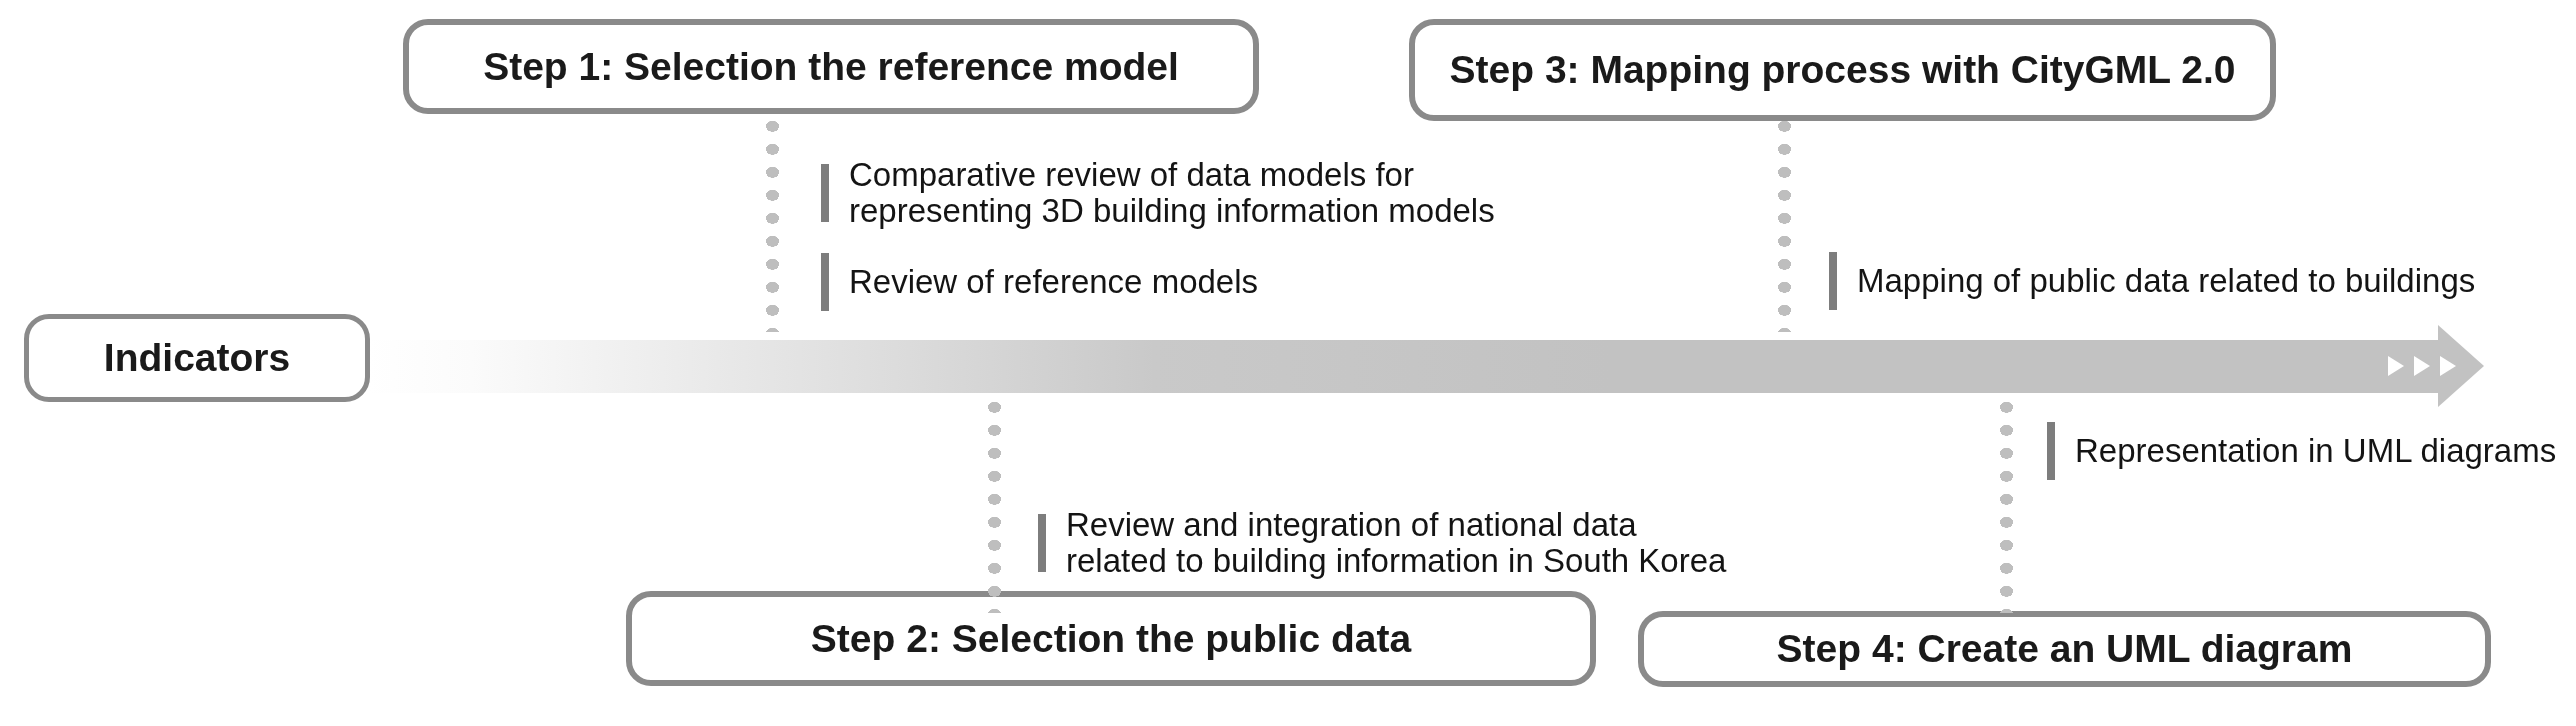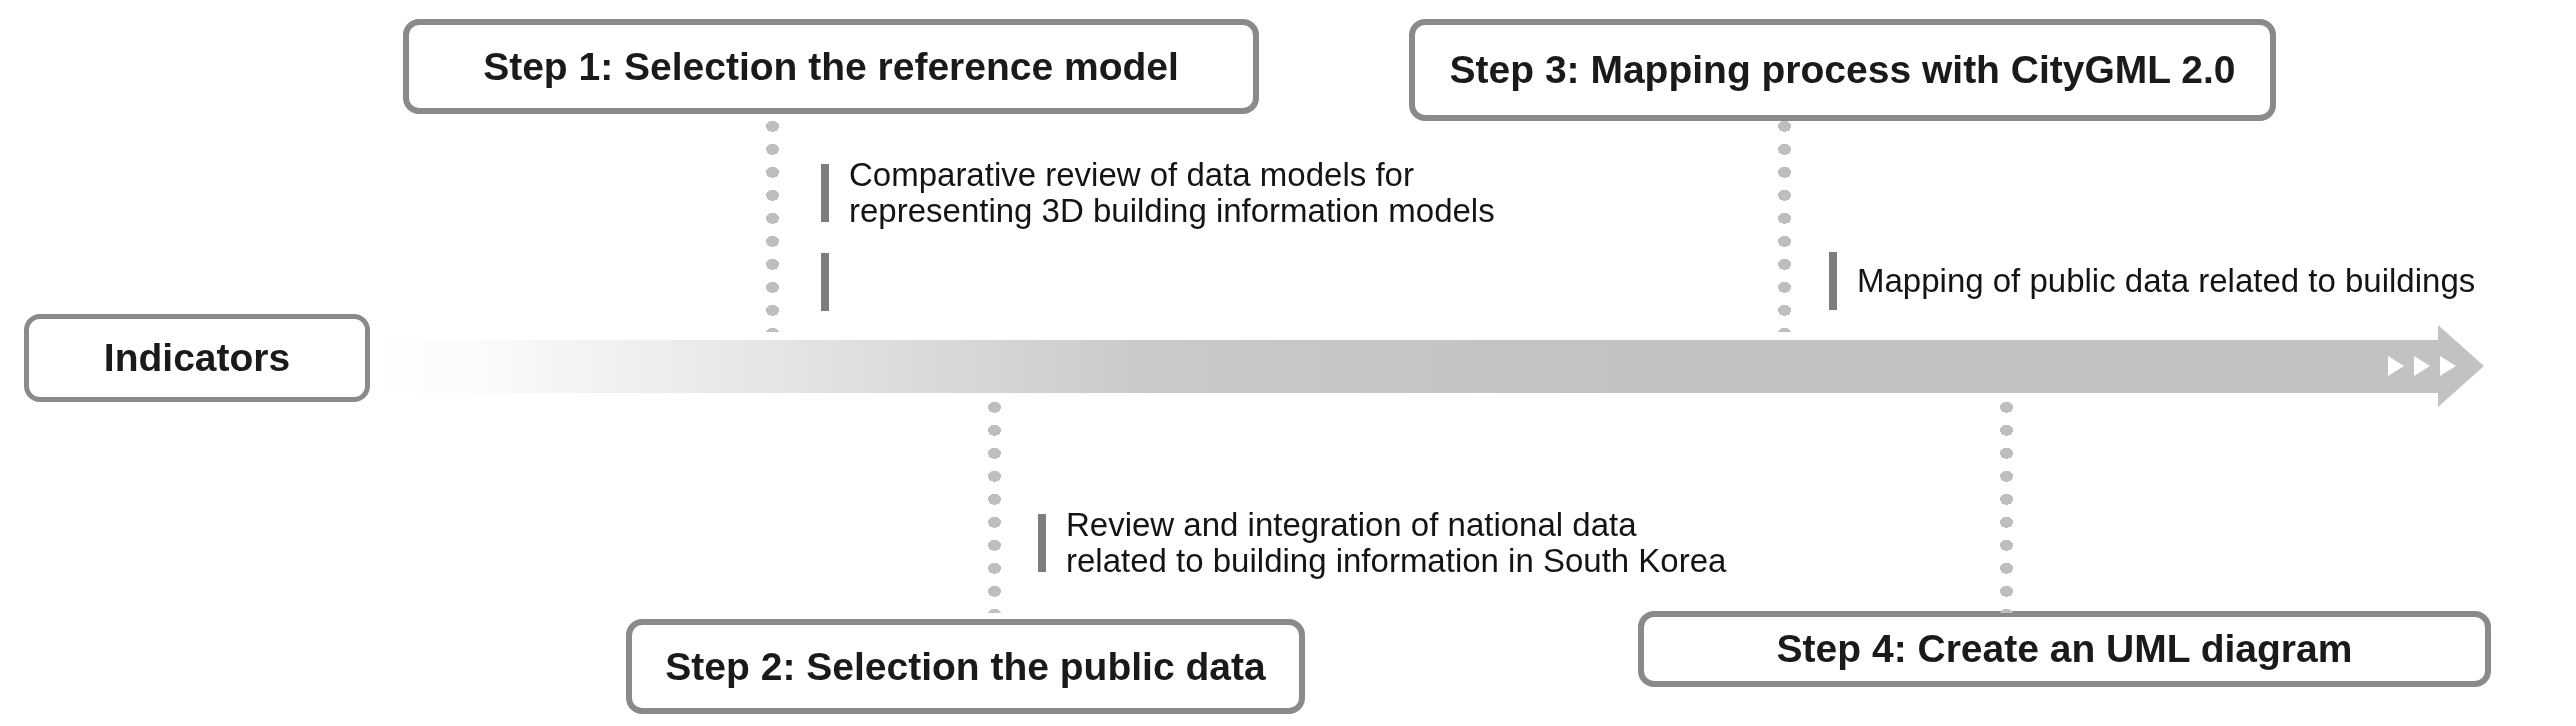--- a/index.html
+++ b/index.html
@@ -8,21 +8,21 @@
     width:2576px;height:727px;
     background:#ffffff;
     font-family:"Liberation Sans",sans-serif;
     overflow:hidden;
   }
   
   .step-box{
     position:absolute;
     background:#ffffff;
     border:6.3px solid #8a8a8a;
-    border-radius:16px;
+    border-radius:25px;
     display:flex;align-items:center;justify-content:center;
     box-sizing:border-box;
   }
   .step-title{
     font-size:39px;
     font-weight:bold;
     color:#1a1a1a;
     white-space:nowrap;
     letter-spacing:0px;
   }
@@ -89,21 +89,21 @@
   </div>
 
   <div class="step-box" style="left:1409px;top:19px;width:867px;height:102px">
     <span class="step-title">Step 3: Mapping process with CityGML 2.0</span>
   </div>
 
   <div class="step-box" style="left:24px;top:314px;width:346px;height:88px;border-width:5.5px;z-index:2">
     <span class="step-title">Indicators</span>
   </div>
 
-  <div class="step-box" style="left:626px;top:619px;width:679px;height:95px">
+  <div class="step-box" style="left:626px;top:591px;width:970px;height:95px">
     <span class="step-title">Step 2: Selection the public data</span>
   </div>
 
   <div class="step-box" style="left:1638px;top:611px;width:853px;height:76px">
     <span class="step-title">Step 4: Create an UML diagram</span>
   </div>
 
   <div class="arrow-band"></div>
   <div class="arrow-head"></div>
   <div class="chevron c1"></div>
@@ -115,28 +115,33 @@
   <div class="dotted-line" style="left:988px;top:401px;height:212px"></div>
   <div class="dotted-line" style="left:2000px;top:401px;height:212px"></div>
 
   <div class="bullet" style="left:821px;top:157px">
     <span class="bullet-bar"></span>
     <span class="bullet-text">Comparative review of data models for
 representing 3D building information models</span>
   </div>
   <div class="bullet" style="left:821px;top:253px">
     <span class="bullet-bar"></span>
+    <span class="bullet-text">Review of reference models</span>
   </div>
 
   <div class="bullet" style="left:1829px;top:252px">
     <span class="bullet-bar"></span>
     <span class="bullet-text">Mapping of public data related to buildings</span>
   </div>
 
   <div class="bullet" style="left:1038px;top:507px">
     <span class="bullet-bar"></span>
     <span class="bullet-text">Review and integration of national data
 related to building information in South Korea</span>
   </div>
 
+  <div class="bullet" style="left:2047px;top:422px">
+    <span class="bullet-bar"></span>
+    <span class="bullet-text">Representation in UML diagrams</span>
+  </div>
 
 </div>
 
 
 </body></html>

